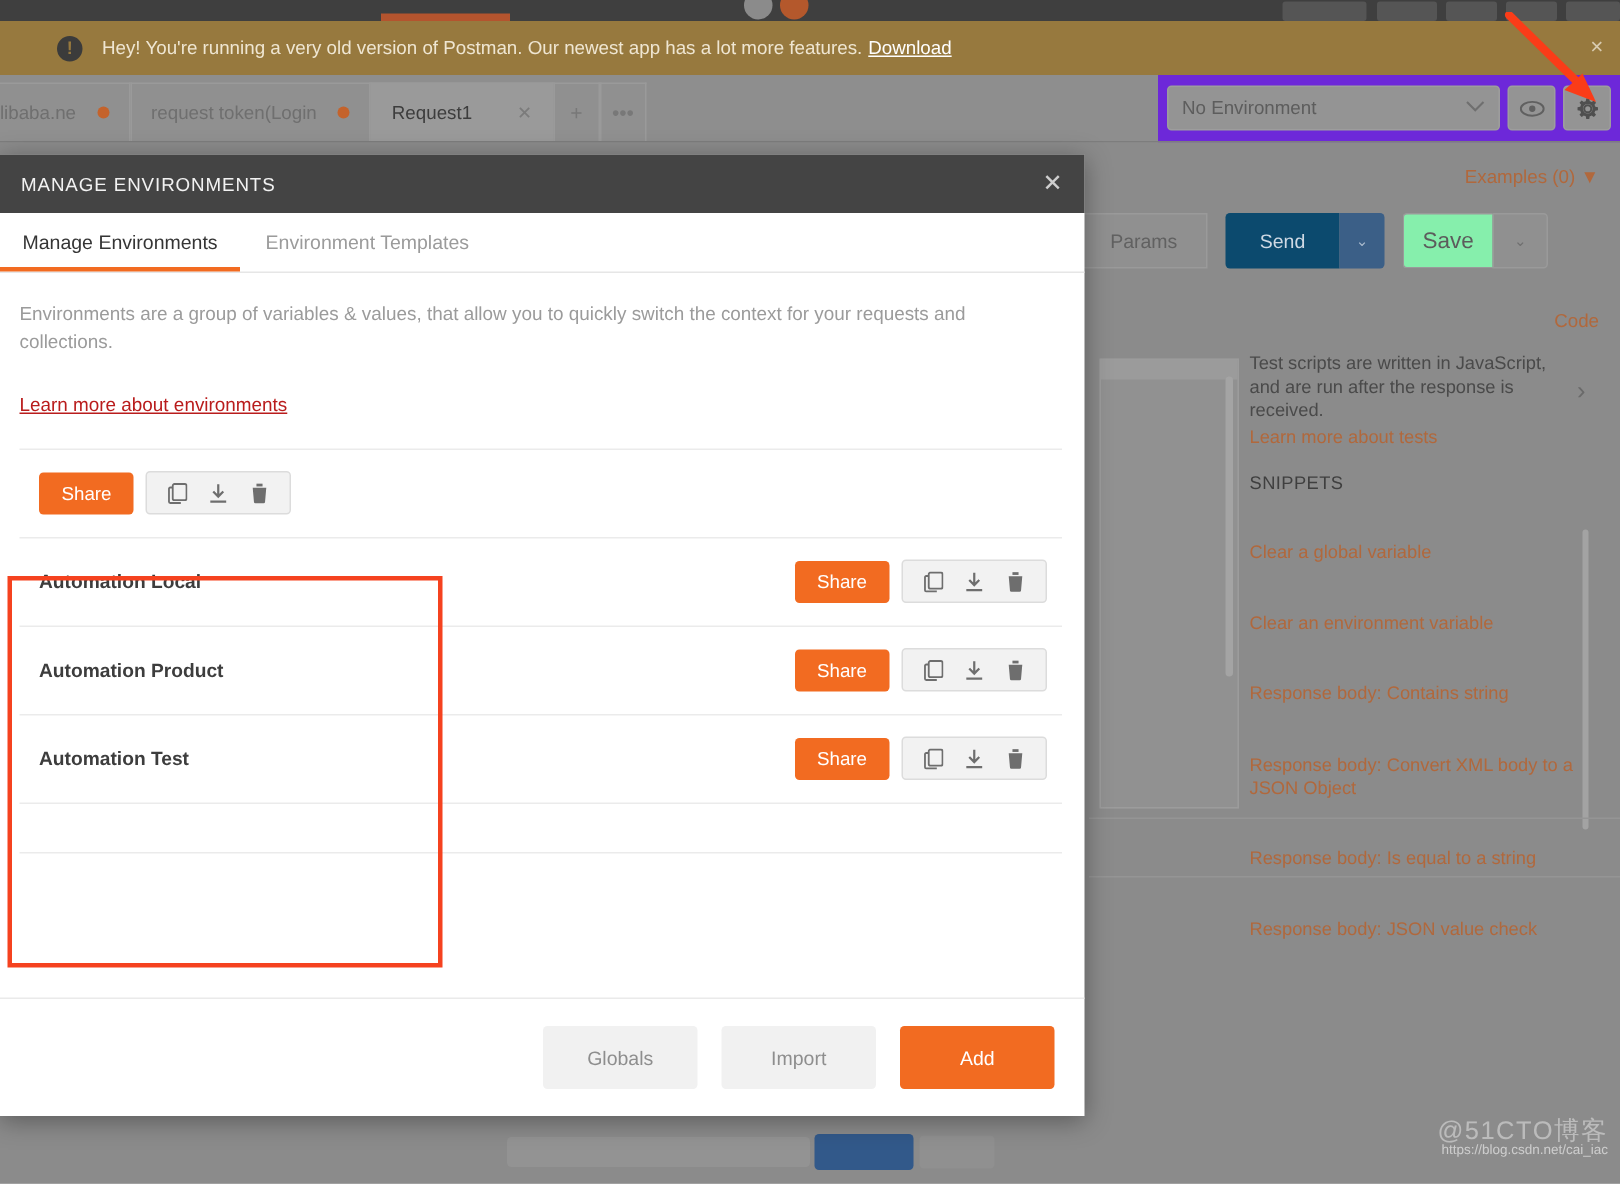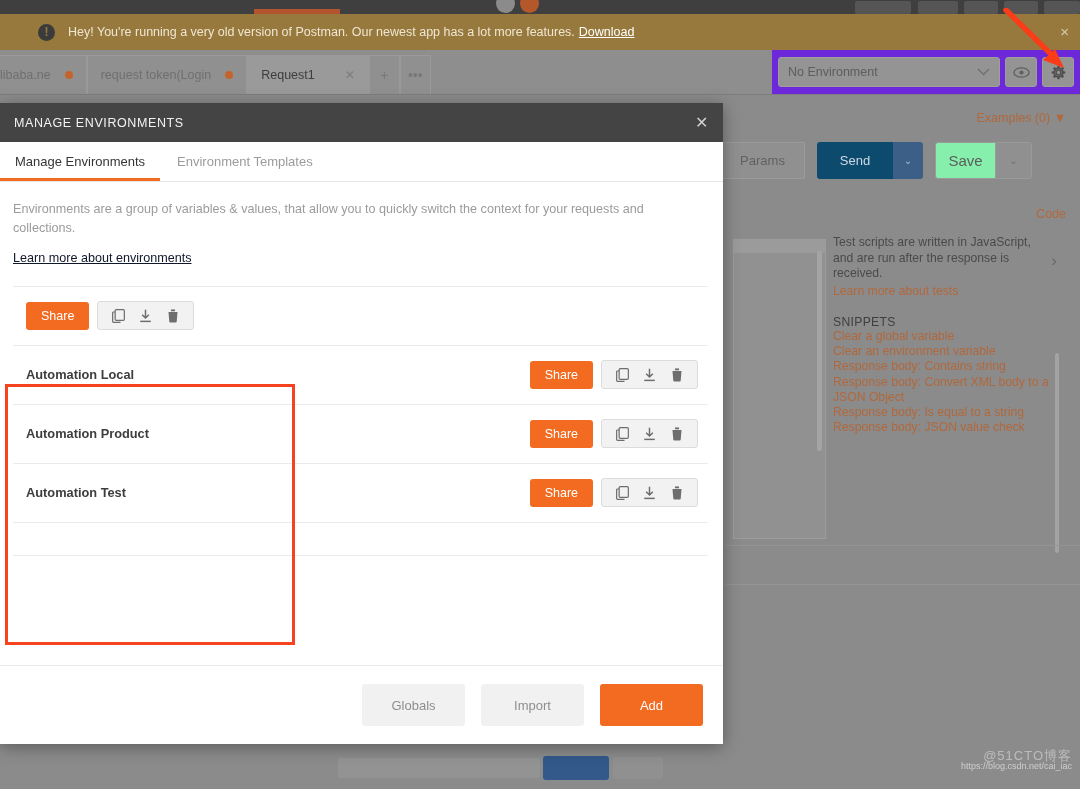--- a/index.html
+++ b/index.html
@@ -141,21 +141,21 @@
     background: #a4a4a4; border-radius: 3px;
   }
 
   .snippets {
     position: absolute; left: 833px; top: 140px; width: 232px;
   }
   .snip-desc { color: #4a4a4a; font-size: 12.2px; line-height: 1.28; padding-right: 26px; }
   .snip-chev { position: absolute; right: 8px; top: 16px; color: #6a6a6a; font-size: 17px; }
   .snip-learn { color: #b1683c; font-size: 12.2px; margin-top: 2px; }
   .snip-title { color: #3f3f3f; font-size: 12.2px; margin-top: 17px; letter-spacing: .3px; }
-  .snip-item { color: #b1683c; font-size: 12.2px; margin-top: 0; line-height: 1.25; }
+  .snip-item { color: #b1683c; font-size: 12.2px; margin-top: 32px; line-height: 1.25; }
   .snip-scroll {
     position: absolute; right: 6px; top: 118px; width: 4px; height: 200px;
     background: #a3a3a3; border-radius: 2px;
   }
 
   .lower-panel-a { position: absolute; left: 726px; top: 450px; width: 354px; height: 40px; border-top: 1px solid #959595; border-bottom: 1px solid #959595; }
   .lower-panel-b { position: absolute; left: 726px; top: 490px; width: 354px; height: 156px; }
 
   .footer-bar {
     position: absolute; left: 0; top: 650px; width: 1080px; height: 44px;
@@ -185,21 +185,21 @@
     display: flex; align-items: center; font-size: 13px; color: #9b9b9b;
     padding: 0 2px; margin-right: 28px; position: relative;
   }
   .mtab.active { color: #353535; }
   .mtab.active::after {
     content: ""; position: absolute; left: -13px; right: -13px; bottom: 0;
     height: 3px; background: #f26b21;
   }
   .modal-body { padding: 18px 15px 0 13px; position: relative; }
   .intro { color: #9b9b9b; font-size: 12.6px; line-height: 1.5; max-width: 660px; }
-  .learn-link { color: #0f172a; font-size: 12.6px; margin-top: 13px; display: inline-block; }
+  .learn-link { color: #b91c1c; font-size: 12.6px; margin-top: 25px; display: inline-block; }
 
   .env-list { margin-top: 20px; border-top: 1px solid #ebebeb; }
   .env-row {
     height: 59px; display: flex; align-items: center;
     border-bottom: 1px solid #ebebeb; padding-left: 13px; padding-right: 10px;
   }
   .env-name { font-size: 12.8px; color: #3d3d3d; font-weight: 600; flex: 1; }
   .share-btn {
     background: #f26b21; color: #fff; font-size: 12.5px;
     padding: 7px 15px; border-radius: 3px; margin-right: 8px;
@@ -232,21 +232,21 @@
   
   .wm-center {
     position: absolute; left: 406px; top: 391px;
     font-size: 27px; color: rgba(255,255,255,.36); white-space: nowrap;
     pointer-events: none; letter-spacing: 1px;
   }
   .wm-br {
     position: absolute; right: 8px; bottom: 18px; text-align: right;
     pointer-events: none;
   }
-  .wm-br .big { font-size: 13px; color: rgba(255,255,255,.42); letter-spacing: 1px; }
+  .wm-br .big { font-size: 17px; color: rgba(255,255,255,.42); letter-spacing: 1px; }
   .wm-br .small { font-size: 9px; color: rgba(245,245,245,.62); margin-top: -4px; }
 
   .arrow-svg { position: absolute; left: 1000px; top: 8px; pointer-events: none; }
 </style>
 </head>
 <body>
 
 <div id="app">
 
   <div class="bg-layer">

